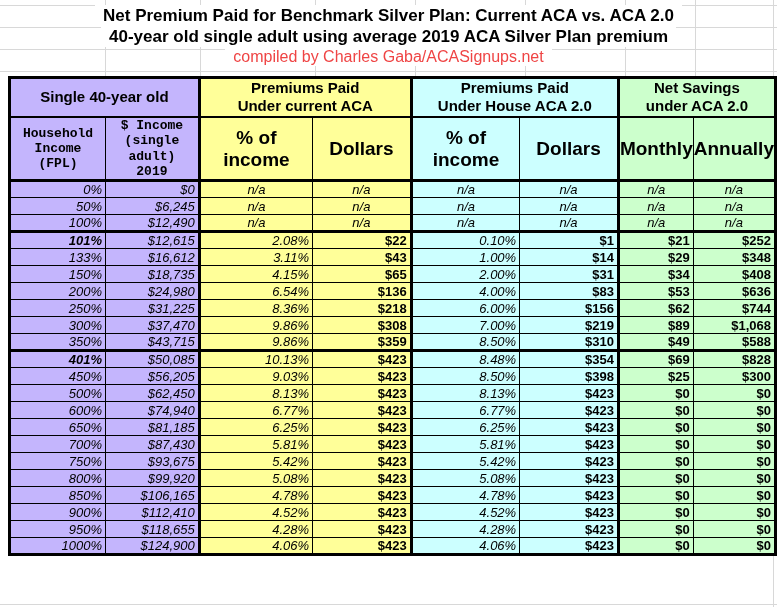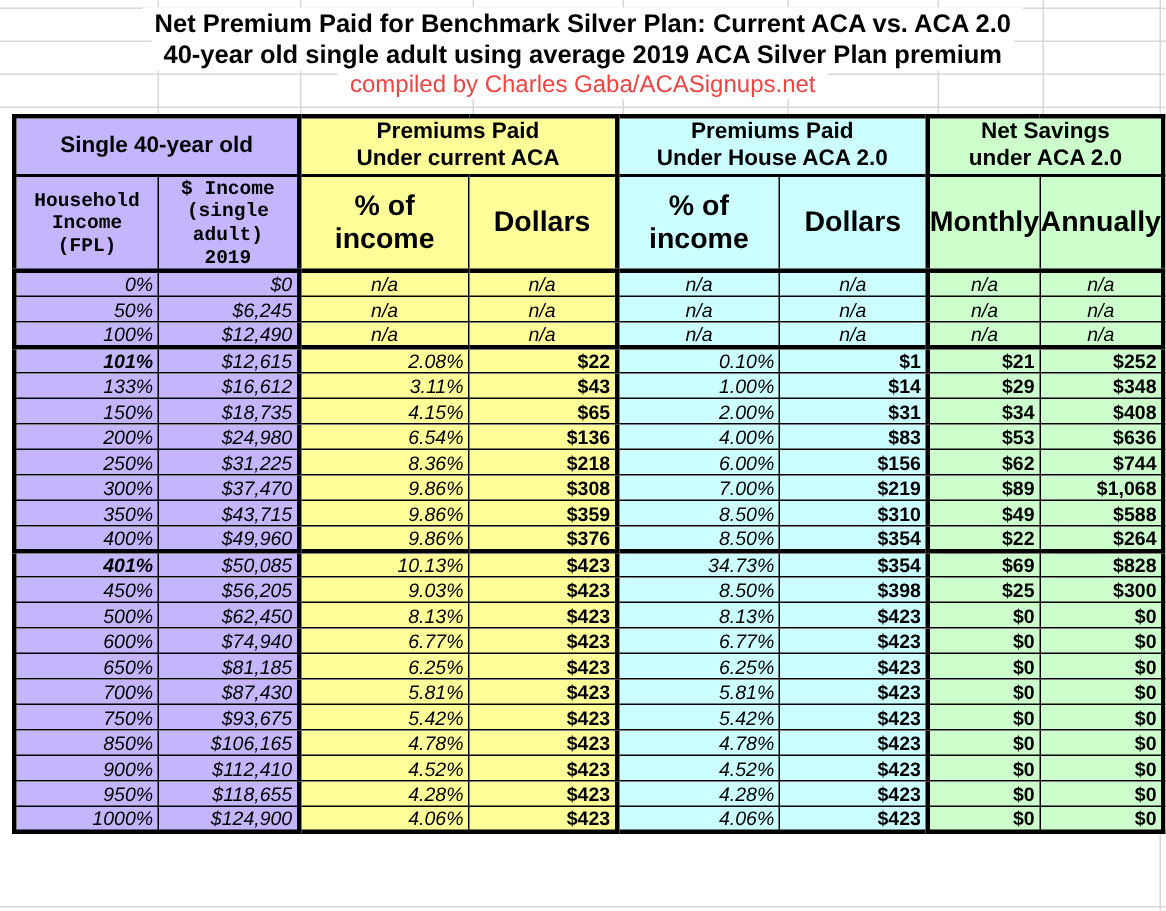--- a/index.html
+++ b/index.html
@@ -195,36 +195,26 @@
         <tr>
       <td class="c0 bg-w">350%</td>
       <td class="c1 bg-w">$43,715</td>
       <td class="c2 bg-y gsep-l">9.86%</td>
       <td class="c3 bg-y">$359</td>
       <td class="c4 bg-c gsep-l">8.50%</td>
       <td class="c5 bg-c">$310</td>
       <td class="c6 bg-g gsep-l">$49</td>
       <td class="c7 bg-g">$588</td>
     </tr>
-        <tr>
-      <td class="c0 bg-w">400%</td>
-      <td class="c1 bg-w">$49,960</td>
-      <td class="c2 bg-y gsep-l">9.86%</td>
-      <td class="c3 bg-y">$376</td>
-      <td class="c4 bg-c gsep-l">8.50%</td>
-      <td class="c5 bg-c">$354</td>
-      <td class="c6 bg-g gsep-l">$22</td>
-      <td class="c7 bg-g">$264</td>
-    </tr>
         <tr class="thick-top">
       <td class="c0 bg-w bold">401%</td>
       <td class="c1 bg-w">$50,085</td>
       <td class="c2 bg-y gsep-l">10.13%</td>
       <td class="c3 bg-y">$423</td>
-      <td class="c4 bg-c gsep-l">34.73%</td>
+      <td class="c4 bg-c gsep-l">8.48%</td>
       <td class="c5 bg-c">$354</td>
       <td class="c6 bg-g gsep-l">$69</td>
       <td class="c7 bg-g">$828</td>
     </tr>
         <tr>
       <td class="c0 bg-w">450%</td>
       <td class="c1 bg-w">$56,205</td>
       <td class="c2 bg-y gsep-l">9.03%</td>
       <td class="c3 bg-y">$423</td>
       <td class="c4 bg-c gsep-l">8.50%</td>
@@ -276,20 +266,30 @@
       <td class="c0 bg-w">750%</td>
       <td class="c1 bg-w">$93,675</td>
       <td class="c2 bg-y gsep-l">5.42%</td>
       <td class="c3 bg-y">$423</td>
       <td class="c4 bg-c gsep-l">5.42%</td>
       <td class="c5 bg-c">$423</td>
       <td class="c6 bg-g gsep-l">$0</td>
       <td class="c7 bg-g">$0</td>
     </tr>
         <tr>
+      <td class="c0 bg-w">800%</td>
+      <td class="c1 bg-w">$99,920</td>
+      <td class="c2 bg-y gsep-l">5.08%</td>
+      <td class="c3 bg-y">$423</td>
+      <td class="c4 bg-c gsep-l">5.08%</td>
+      <td class="c5 bg-c">$423</td>
+      <td class="c6 bg-g gsep-l">$0</td>
+      <td class="c7 bg-g">$0</td>
+    </tr>
+        <tr>
       <td class="c0 bg-w">850%</td>
       <td class="c1 bg-w">$106,165</td>
       <td class="c2 bg-y gsep-l">4.78%</td>
       <td class="c3 bg-y">$423</td>
       <td class="c4 bg-c gsep-l">4.78%</td>
       <td class="c5 bg-c">$423</td>
       <td class="c6 bg-g gsep-l">$0</td>
       <td class="c7 bg-g">$0</td>
     </tr>
         <tr>

